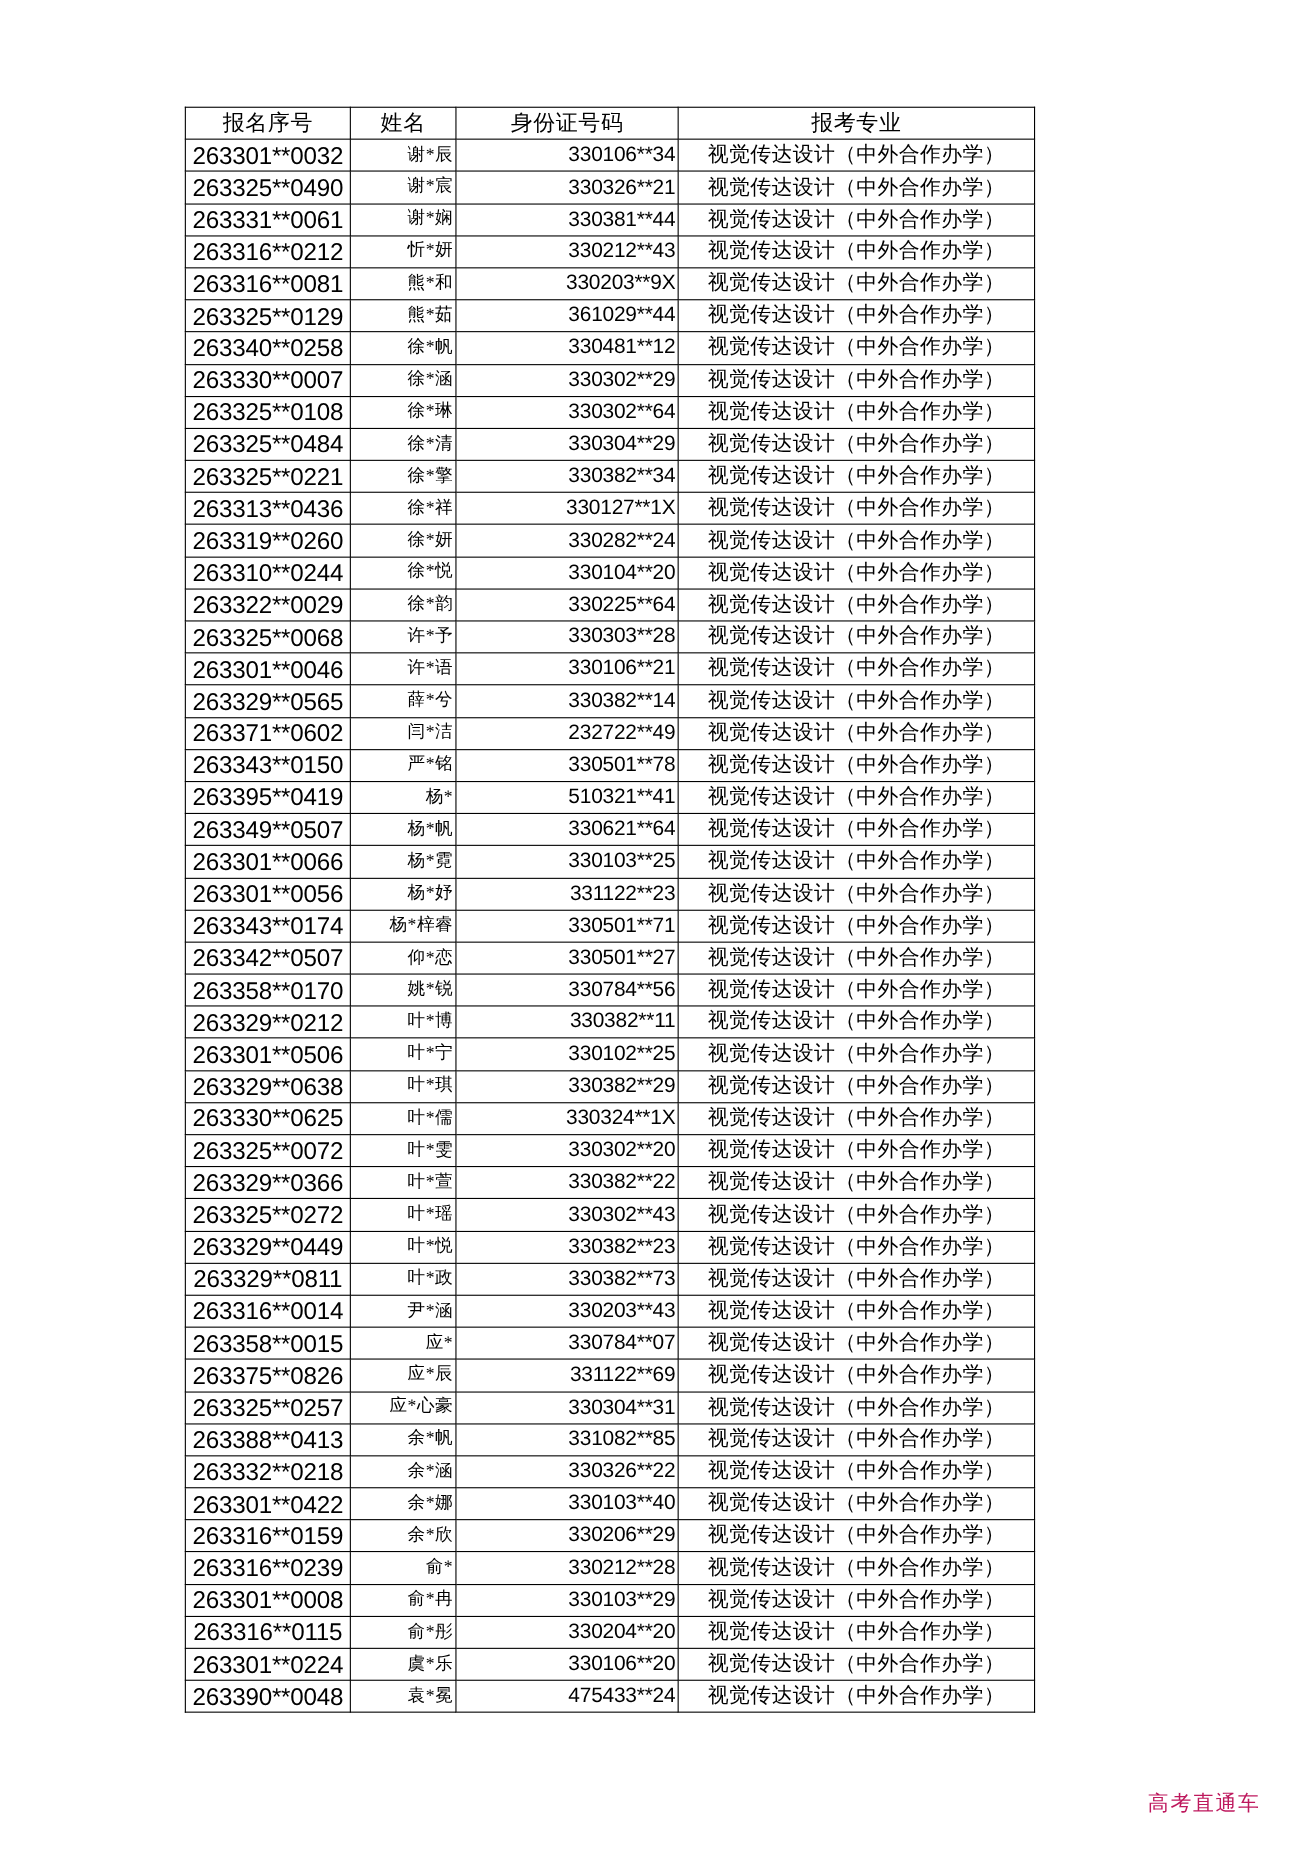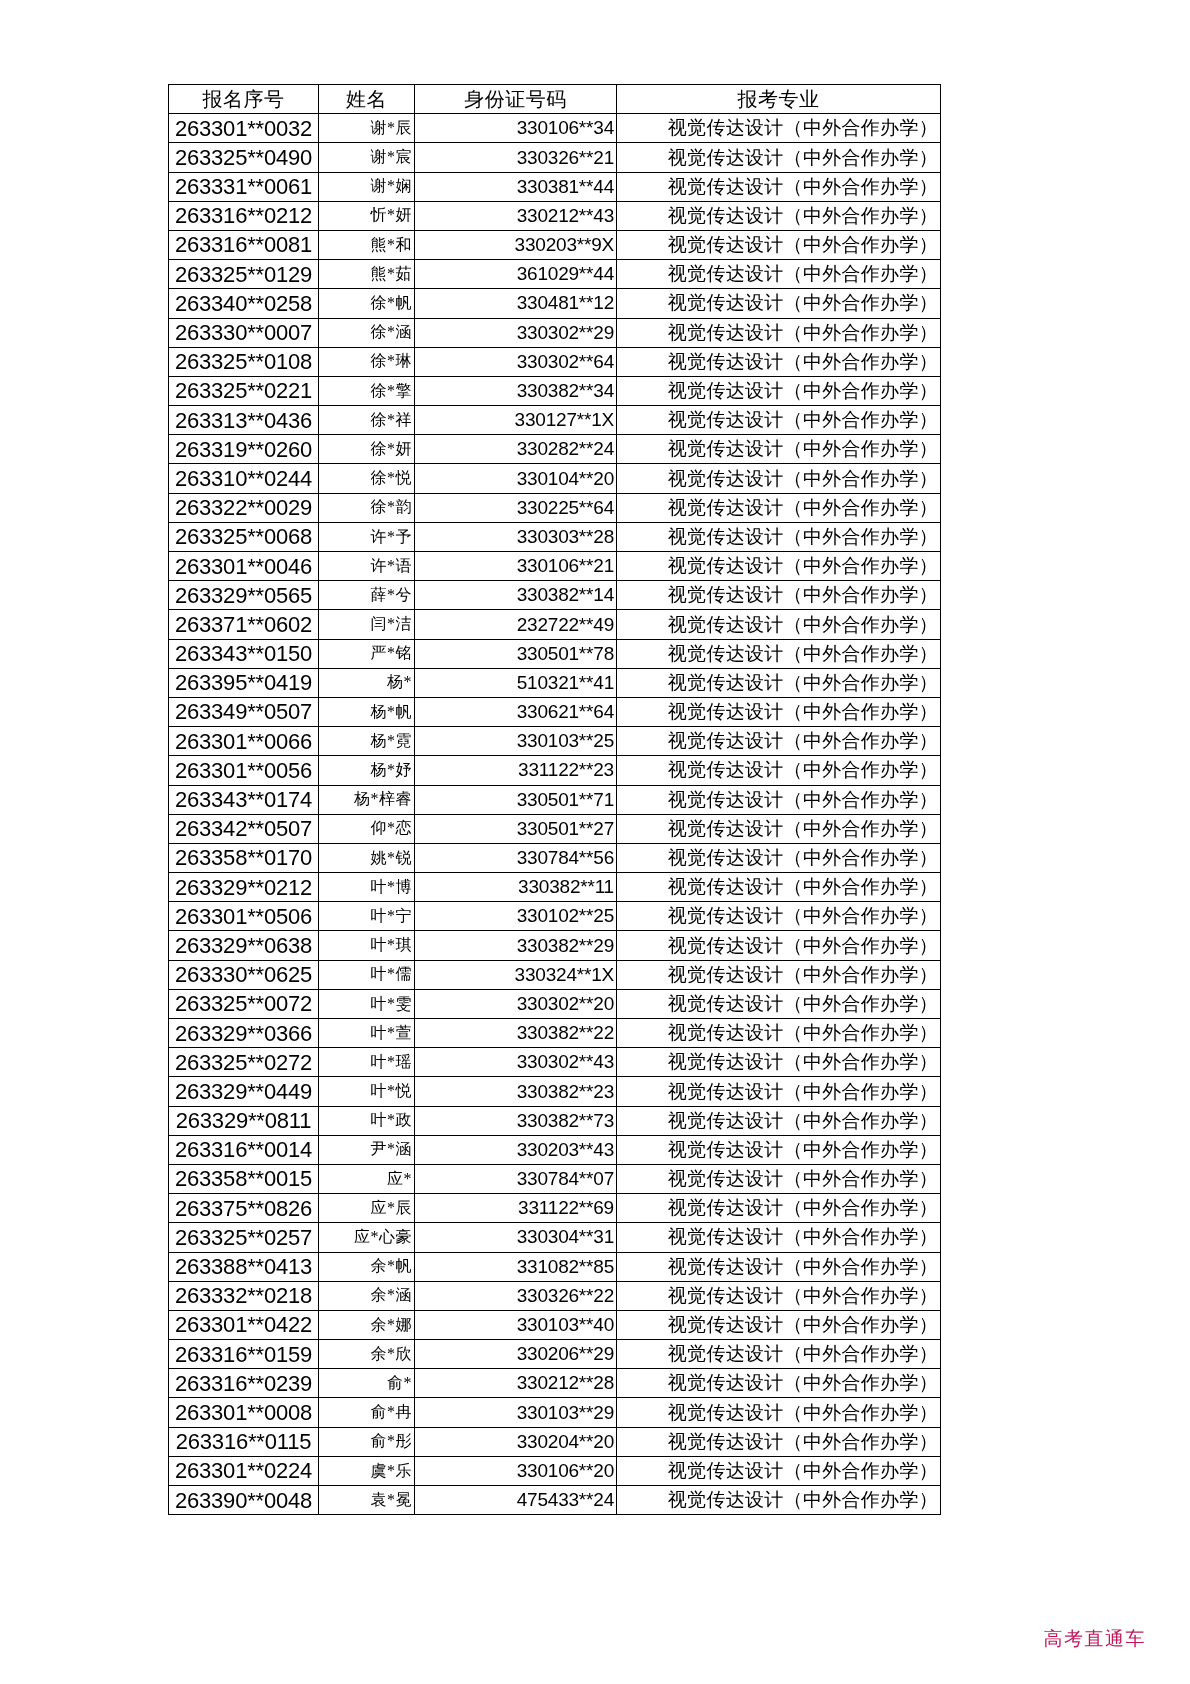--- a/index.html
+++ b/index.html
@@ -17,21 +17,21 @@
   .page {
     position: absolute;
     left: 0;
     top: 0;
     width: 1190px;
     height: 1684px;
   }
   .table-wrap {
     position: absolute;
     left: 168px;
-    top: 84px;
+    top: 97px;
     width: 772px;
   }
   table.roster {
     border-collapse: collapse;
     width: 772px;
     table-layout: fixed;
   }
   table.roster col.c-seq   { width: 150px; }
   table.roster col.c-name  { width: 96px; }
   table.roster col.c-id    { width: 202px; }
@@ -67,21 +67,21 @@
   }
   td.idnum {
     text-align: right;
     font-family: "Liberation Sans", "DejaVu Sans", sans-serif;
     font-size: 19px;
     letter-spacing: -0.2px;
     font-weight: 500;
     margin-left: 18px;
   }
   td.major {
-    text-align: right;
+    text-align: center;
     font-size: 19px;
     letter-spacing: 0.3px;
     white-space: nowrap;
   }
   .watermark {
     position: absolute;
     right: 44px;
     bottom: 32px;
     font-size: 19px;
     color: #be185d;
@@ -160,20 +160,26 @@
             <td class="idnum">330302**29</td>
             <td class="major">视觉传达设计（中外合作办学）</td>
           </tr>
           <tr>
             <td class="seq">263325**0108</td>
             <td class="name">徐*琳</td>
             <td class="idnum">330302**64</td>
             <td class="major">视觉传达设计（中外合作办学）</td>
           </tr>
           <tr>
+            <td class="seq">263325**0484</td>
+            <td class="name">徐*清</td>
+            <td class="idnum">330304**29</td>
+            <td class="major">视觉传达设计（中外合作办学）</td>
+          </tr>
+          <tr>
             <td class="seq">263325**0221</td>
             <td class="name">徐*擎</td>
             <td class="idnum">330382**34</td>
             <td class="major">视觉传达设计（中外合作办学）</td>
           </tr>
           <tr>
             <td class="seq">263313**0436</td>
             <td class="name">徐*祥</td>
             <td class="idnum">330127**1X</td>
             <td class="major">视觉传达设计（中外合作办学）</td>

